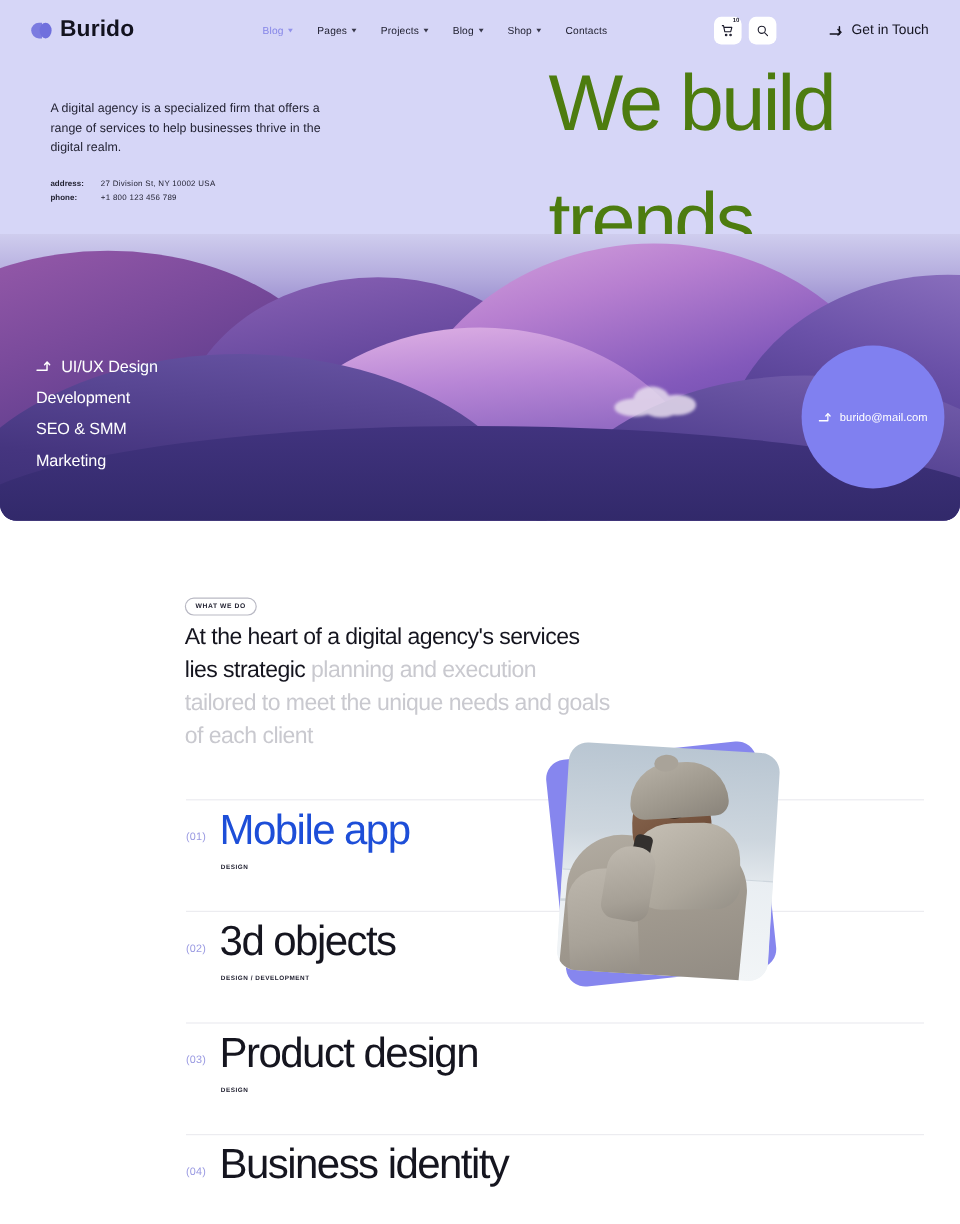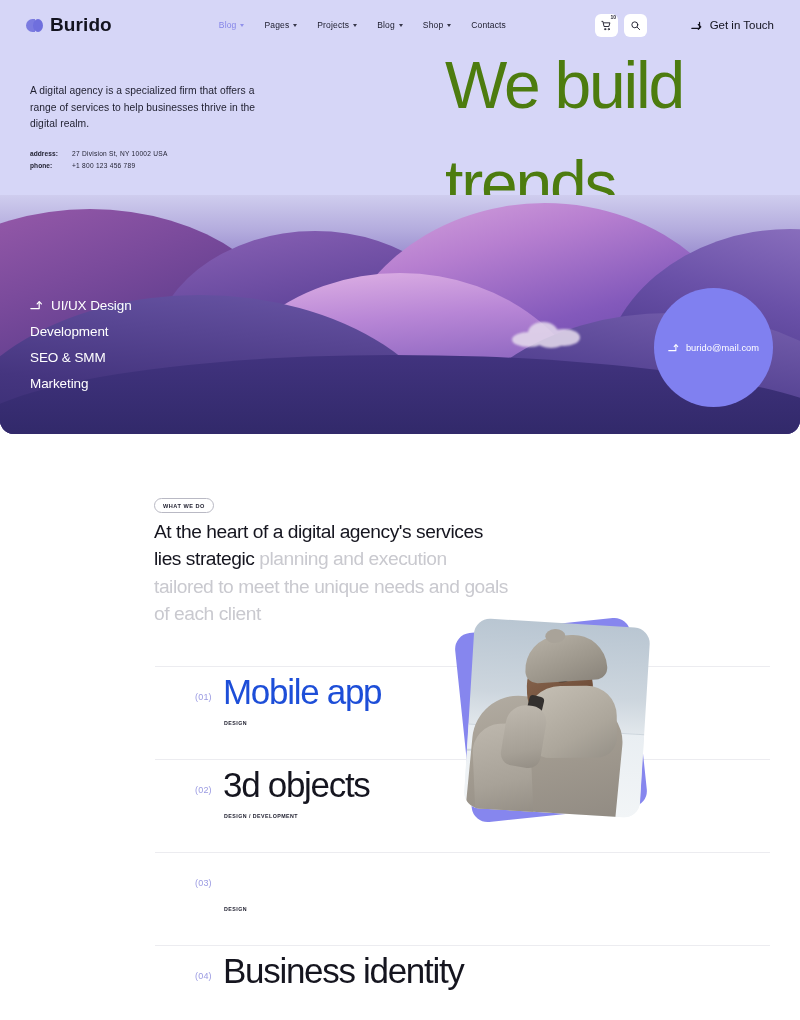--- a/index.html
+++ b/index.html
@@ -54,21 +54,21 @@
   .cart-badge {
     position:absolute; top:1px; right:1.5px; font-size:5px; color:#1b1b2b; font-weight:600; line-height:1;
   }
   .cta {
     display:flex; align-items:center; gap:6px; margin-left:38px; margin-right:26px;
     font-size:11.5px; font-weight:500; color:#13131f; cursor:pointer; white-space:nowrap;
   }
   .hookarrow { flex:none; }
 
   
-  .hero-top { position:absolute; left:4px; top:50px; width:707px; height:145px; }
+  .hero-top { position:absolute; left:16px; top:50px; width:707px; height:145px; }
   .hero-blurb {
     position:absolute; left:26px; top:33px; width:235px;
     font-size:10.3px; line-height:1.62; color:#1e1e2e; letter-spacing:.05px;
   }
   .hero-contact { position:absolute; left:26px; top:100px; font-size:6.6px; color:#1e1e2e; }
   .hero-contact .row { display:flex; gap:6px; margin-bottom:5px; align-items:baseline; }
   .hero-contact .k { font-weight:700; min-width:36px; letter-spacing:.05px; }
   .hero-contact .v { letter-spacing:.25px; }
 
   .hero-title {
@@ -107,21 +107,21 @@
   .cl2 { left:16px; top:2px;  width:30px; height:22px; }
   .cl3 { left:36px; top:9px;  width:32px; height:17px; }
   .cl4 { left:26px; top:16px; width:26px; height:12px; }
 
   .svc-list { position:absolute; left:30px; top:299px; z-index:6; }
   .svc-item { display:flex; align-items:center; gap:8px; font-size:13.5px; color:#ffffff;
               line-height:1; margin-bottom:12.5px; letter-spacing:-.1px; cursor:pointer; }
   .svc-item .hookarrow { margin-right:-1px; }
 
   .email-bubble {
-    position:absolute; left:654px; top:288px; width:119px; height:119px; border-radius:50%;
+    position:absolute; left:668px; top:288px; width:119px; height:119px; border-radius:50%;
     background:#8080f0; display:flex; align-items:center; justify-content:center; gap:6px;
     z-index:7; cursor:pointer;
   }
   .email-bubble .txt { font-size:9.3px; color:#ffffff; letter-spacing:.05px; }
 
   
   .section { position:absolute; left:0; top:434px; width:800px; background:#ffffff; }
   .pill {
     position:absolute; left:154px; top:64px; height:15px; padding:0 8px;
     border:1px solid #b9b9c4; border-radius:9px;
@@ -173,21 +173,21 @@
              background:#3a2a1e; border-radius:3px; transform:rotate(-9deg); }
   .ph-hand { position:absolute; left:36px; top:84px; width:40px; height:62px;
              background:linear-gradient(160deg,#c0bab0 0%,#a6a096 70%,#928c83 100%);
              border-radius:20px 16px 12px 12px; transform:rotate(6deg); }
   .ph-phone { position:absolute; left:56px; top:74px; width:15px; height:44px;
               background:#33302e; border-radius:4px; transform:rotate(10deg); }
 
   
   .rows { position:absolute; left:0; top:232px; width:800px; }
   .row-sep { position:absolute; left:155px; width:615px; height:1px; background:#ececf0; }
-  .srow { position:relative; height:93px; cursor:pointer;margin-left:40px; }
+  .srow { position:relative; height:93px; cursor:pointer; }
   .srow .num {
     position:absolute; left:155px; top:26px; font-size:9px; color:#9a9ae2; letter-spacing:.2px;
   }
   .srow .name {
     position:absolute; left:183px; top:8px; font-size:35px; line-height:1.05;
     color:#15151f; letter-spacing:-1.3px; font-weight:400; white-space:nowrap;
   }
   .srow.active .name { color:#1d4ed8;text-align:center; }
   .srow .tag {
     position:absolute; left:184px; top:54px; font-size:5.3px; font-weight:700;
@@ -366,20 +366,21 @@
         <span class="name">Mobile app</span>
         <span class="tag">DESIGN</span>
       </div>
       <div class="srow">
         <span class="num">(02)</span>
         <span class="name">3d objects</span>
         <span class="tag">DESIGN / DEVELOPMENT</span>
       </div>
       <div class="srow">
         <span class="num">(03)</span>
+        <span class="name">Product design</span>
         <span class="tag">DESIGN</span>
       </div>
       <div class="srow">
         <span class="num">(04)</span>
         <span class="name">Business identity</span>
         <span class="tag"></span>
       </div>
     </div>
   </div>
 </div>

